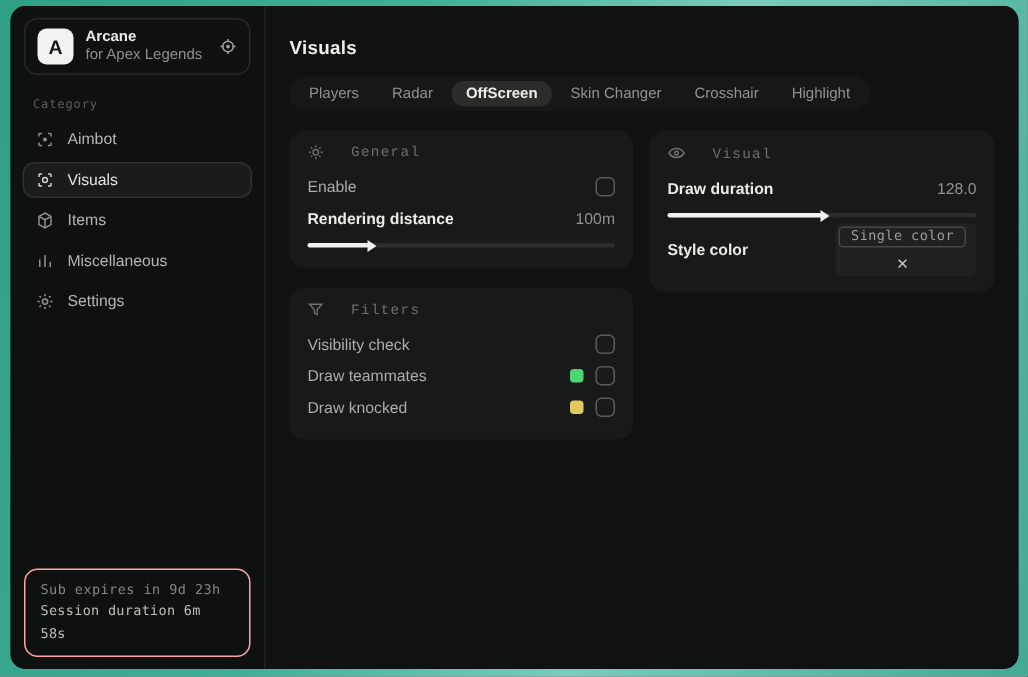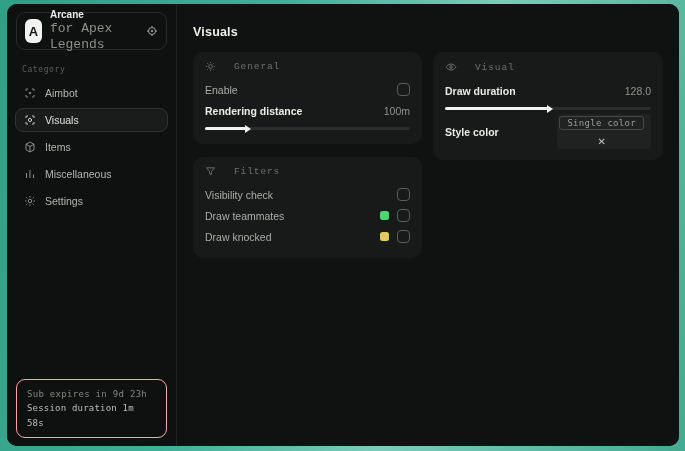--- a/index.html
+++ b/index.html
@@ -20,21 +20,21 @@
     margin:8px 9px 0 9px; border:1px solid #272a28; border-radius:9px;
     padding:6px 8px; display:flex; align-items:center; gap:8px; height:38px;
   }
   .logo {
     width:24px; height:24px; background:#f2f3f1; border-radius:6px;
     display:flex; align-items:center; justify-content:center;
     color:#15171a; font-weight:bold; font-size:13px;
   }
   .side-titles { display:flex; flex-direction:column; line-height:1.25; }
   .app-name { font-size:10px; font-weight:bold; color:#e9ebe6; }
-  .app-sub { font-size:13px; color:#8d908b;font-family:Liberation Mono, monospace; }
+  .app-sub { font-size:10px; color:#8d908b; }
   .side-header .hdr-icon { margin-left:auto; color:#9fa29d; display:flex; }
   .category {
     margin:15px 0 7px 15px; font-family:"DejaVu Sans Mono", monospace;
     font-size:8px; letter-spacing:.6px; color:#5c5f5b;
   }
   .nav { padding:0 8px; display:flex; flex-direction:column; gap:3px; }
   .nav-item {
     display:flex; align-items:center; gap:9px; padding:5px 8px;
     border:1px solid transparent; border-radius:8px; color:#b3b6b1;
     font-size:10.5px; cursor:default;
@@ -153,27 +153,35 @@
               <circle cx="12" cy="12" r="3.5"></circle>
               <path d="M12 2v3M12 19v3M2 12h3M19 12h3M4.6 4.6l2.1 2.1M17.3 17.3l2.1 2.1M19.4 4.6l-2.1 2.1M6.7 17.3l-2.1 2.1"></path>
             </svg>
           </span>
           <span>Settings</span>
         </div>
       </div>
 
     <div class="side-footer">
       <div class="foot-line1">Sub expires in 9d 23h</div>
-      <div class="foot-line2">Session duration 1m 58s</div>
+      <div class="foot-line2">Session duration 6m 58s</div>
     </div>
   </div>
 
   <div class="main">
     <div class="page-title">Visuals</div>
 
+    <div class="tabbar" id="tabbar">
+        <div class="tab">Players</div>
+        <div class="tab">Radar</div>
+        <div class="tab selected">OffScreen</div>
+        <div class="tab">Skin Changer</div>
+        <div class="tab">Crosshair</div>
+        <div class="tab">Highlight</div>
+      </div>
 
     <div class="panels">
       <div class="col col-left">
 
         <div class="panel">
           <div class="panel-header">
             <span class="icon">
               <svg width="11" height="11" viewBox="0 0 24 24" fill="none" stroke="currentColor" stroke-width="2">
                 <circle cx="12" cy="12" r="4"></circle>
                 <path d="M12 2v3M12 19v3M2 12h3M19 12h3M4.9 4.9l2.1 2.1M17 17l2.1 2.1M19.1 4.9L17 7M7 17l-2.1 2.1"></path>

